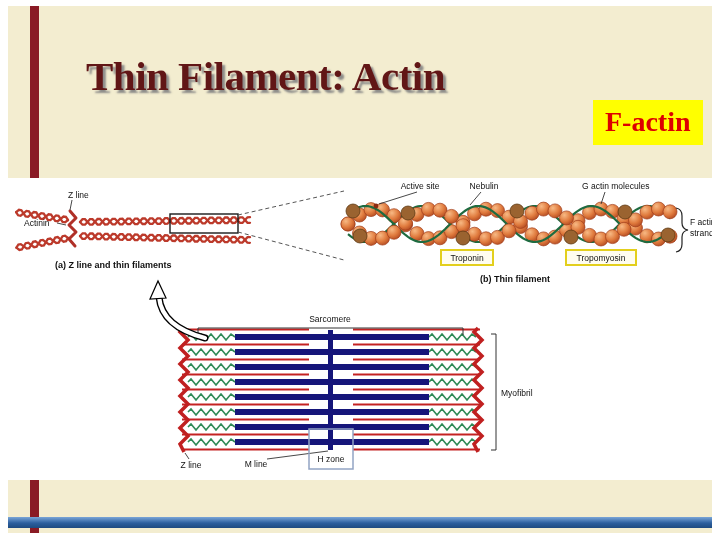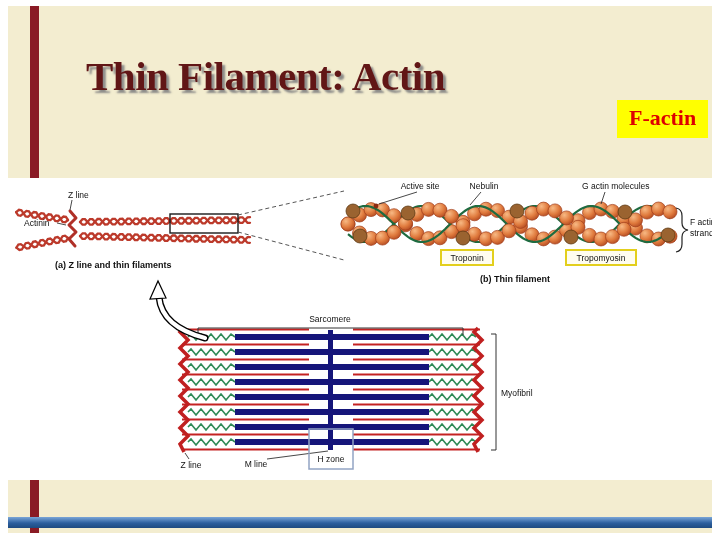--- a/index.html
+++ b/index.html
@@ -5,23 +5,23 @@
   html,body{margin:0;padding:0;}
   body{width:720px;height:539px;background:#ffffff;overflow:hidden;
        font-family:"Liberation Sans",sans-serif;}
   .page{position:relative;width:720px;height:539px;background:#ffffff;border-radius:25px;}
   .slide{position:absolute;left:8px;top:6px;width:704px;height:527px;background:#f3edd0;}
   .stripe{position:absolute;left:22px;top:0;width:9px;height:100%;background:#8a1b25;}
   .title{position:absolute;left:78px;top:46px;
          font-family:"Liberation Serif",serif;font-weight:bold;font-size:41px;
          letter-spacing:-0.5px;color:#611616;
          text-shadow:3px 3px 2px rgba(130,130,130,0.9);white-space:nowrap;}
-  .highlight{position:absolute;left:609px;top:94px;background:#ffff00;
+  .highlight{position:absolute;left:585px;top:94px;background:#ffff00;
              padding:4px 12px 6px 12px;font-family:"Liberation Serif",serif;
-             font-weight:bold;font-size:22px;line-height:1.25;color:#dd0000;}
+             font-weight:bold;font-size:28px;line-height:1.25;color:#dd0000;}
   .content{position:absolute;left:0;top:172px;width:704px;height:302px;background:#ffffff;overflow:hidden;}
   .bottombar{position:absolute;left:0;top:511px;width:704px;height:11px;
              background:linear-gradient(to bottom,#7aa6d8 0%,#2c5f9e 55%,#1e4a80 100%);}
   
   .lbl{font-family:"Liberation Sans",sans-serif;font-size:8.5px;fill:#111;}
   .cap{font-family:"Liberation Sans",sans-serif;font-size:9px;font-weight:bold;fill:#111;}
   .ptr{stroke:#333;stroke-width:0.9;}
   .dash{stroke:#555;stroke-width:1;stroke-dasharray:4,3;}
   .zed{stroke:#b03028;stroke-width:3;fill:none;stroke-linejoin:round;stroke-linecap:round;}
   .ybox{fill:#fffdf0;stroke:#e3cf1d;stroke-width:2;}

